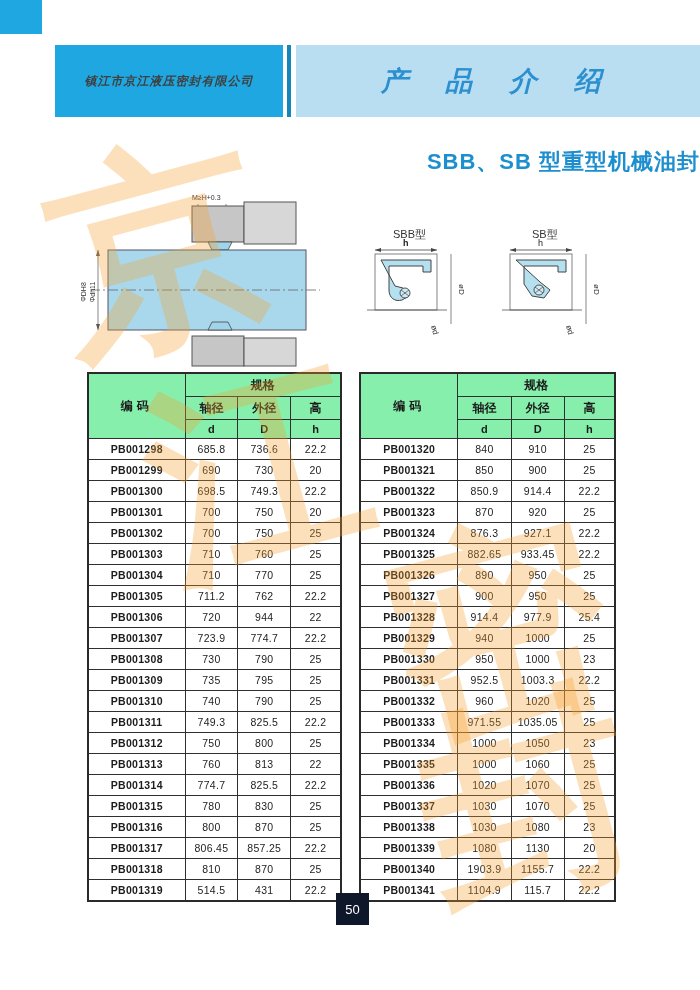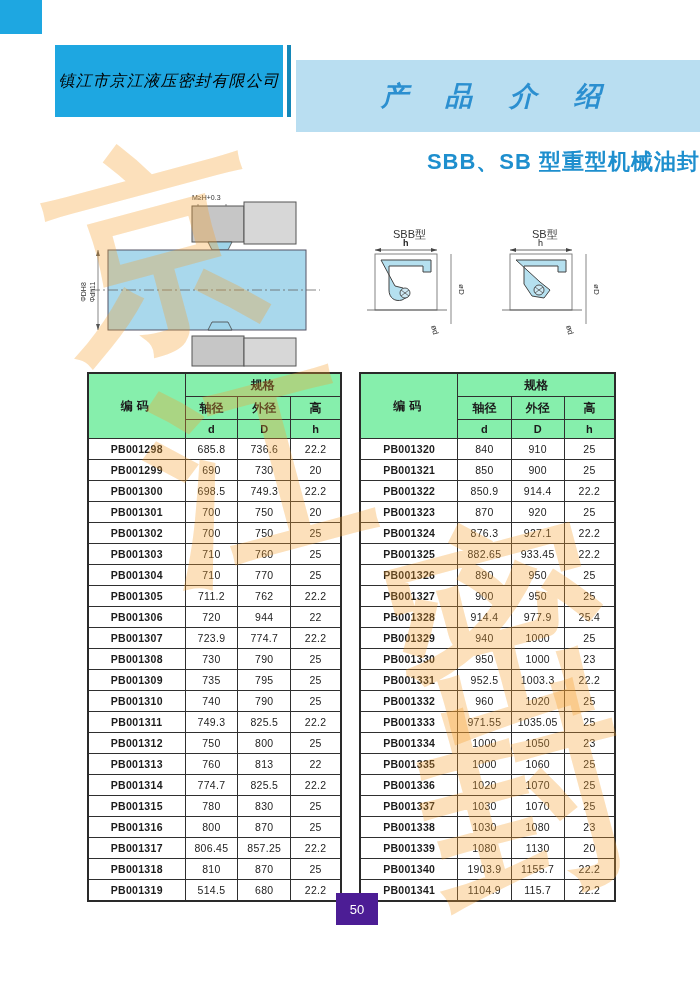--- a/index.html
+++ b/index.html
@@ -8,26 +8,26 @@
     font-family:"Liberation Sans", sans-serif;overflow:hidden;
   }
   
   .corner-mark{position:absolute;left:0;top:0;width:42px;height:34px;background:#1ea7e1;}
   
   .hdr-dark{
     position:absolute;left:55px;top:45px;width:228px;height:72px;background:#1ea7e1;
     display:flex;align-items:center;justify-content:center;z-index:1;
   }
   .hdr-dark .company{
-    font-family:"DejaVu Serif", serif;font-style:italic;font-weight:normal;
-    font-size:16px;color:#000000;letter-spacing:1px;white-space:nowrap;
+    font-family:"DejaVu Serif", serif;font-style:italic;font-weight:bold;
+    font-size:12px;color:#404040;letter-spacing:1px;white-space:nowrap;
   }
   .hdr-sep{position:absolute;left:287px;top:45px;width:4px;height:72px;background:#1487b8;z-index:1;}
   .hdr-light{
-    position:absolute;left:296px;top:60px;width:404px;height:72px;background:#b9def1;
+    position:absolute;left:296px;top:45px;width:404px;height:72px;background:#b9def1;
     display:flex;align-items:center;justify-content:center;z-index:1;
   }
   .hdr-light .section{
     font-family:"DejaVu Serif", serif;font-style:italic;font-weight:bold;
     font-size:27px;color:#2b8fd0;letter-spacing:14px;white-space:nowrap;
   }
   .page-title{
     position:absolute;left:0;top:147px;width:700px;text-align:right;z-index:1;
     font-size:22px;font-weight:bold;color:#1e8fce;letter-spacing:1px;
   }
@@ -56,21 +56,21 @@
   .spec-table thead tr:nth-child(1) th{height:22px;font-size:12px;}
   .spec-table thead tr:nth-child(2) th{height:22px;font-size:12px;}
   .spec-table thead tr:nth-child(3) th{height:18px;font-size:11px;}
   .spec-table th.code-h{width:38%;font-size:14px;letter-spacing:4px;}
   .spec-table col.c-d,.spec-table col.c-D{width:21%;}
   .spec-table col.c-h{width:20%;}
   .spec-table tbody td{height:20px;font-size:10.5px;letter-spacing:0.3px;}
   .spec-table tbody td:first-child{font-weight:bold;}
   
   .page-num{
-    position:absolute;left:336px;top:893px;width:42px;height:32px;background:#4c1d95;z-index:1;
+    position:absolute;left:336px;top:893px;width:33px;height:32px;background:#0f172a;z-index:1;
     color:#ffffff;font-size:13px;display:flex;align-items:center;justify-content:center;
   }
   .dim-text{font-size:7px;fill:#333;font-family:"Liberation Sans",sans-serif;}
 </style>
 </head>
 <body>
 
 <div class="corner-mark"></div>
 
 <div class="hdr-dark">
@@ -291,21 +291,21 @@
       </tr>
       <tr>
         <td>PB001318</td>
         <td>810</td>
         <td>870</td>
         <td>25</td>
       </tr>
       <tr>
         <td>PB001319</td>
         <td>514.5</td>
-        <td>680</td>
+        <td>431</td>
         <td>22.2</td>
       </tr>
     </tbody>
 </table>
 
 <table class="spec-table right">
   <colgroup>
       <col class="c-code">
       <col class="c-d">
       <col class="c-D">

